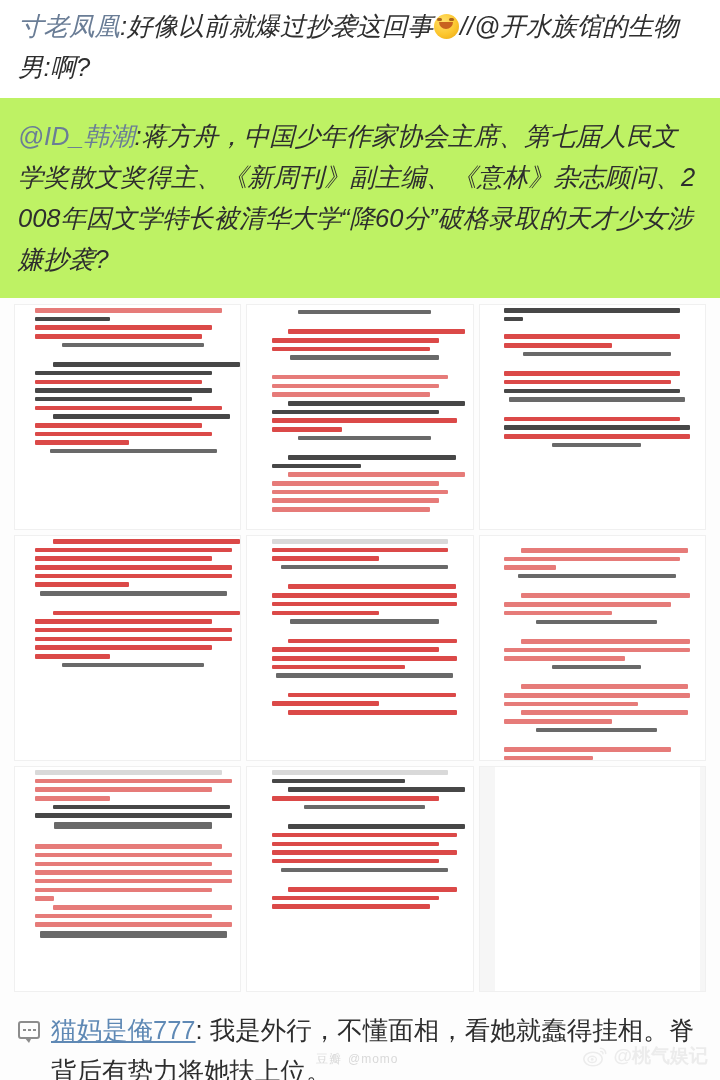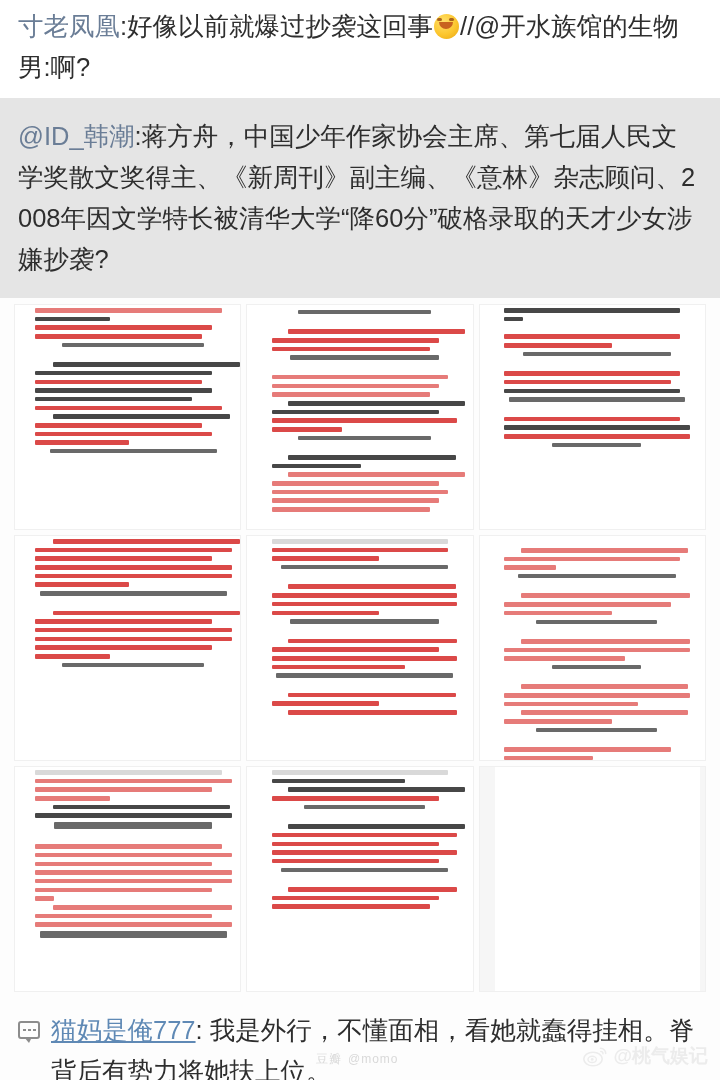--- a/index.html
+++ b/index.html
@@ -19,28 +19,29 @@
     width: 720px;
     height: 1080px;
     position: relative;
     background: #fdfdfd;
   }
 
   
   .post-block {
     padding: 4px 18px 6px 18px;
     box-sizing: border-box;
+    font-style: italic;
   }
   .post-block.first {
     background: #ffffff;
     padding-top: 6px;
     padding-bottom: 10px;
   }
   .post-block.second {
-    background: #e5e5e5;
+    background: #bef264;
     padding-top: 18px;
     padding-bottom: 18px;
   }
   .post-text {
     font-size: 25.5px;
     line-height: 41px;
     color: #2e2e2e;
     letter-spacing: 0px;
     word-break: break-all;
   }

